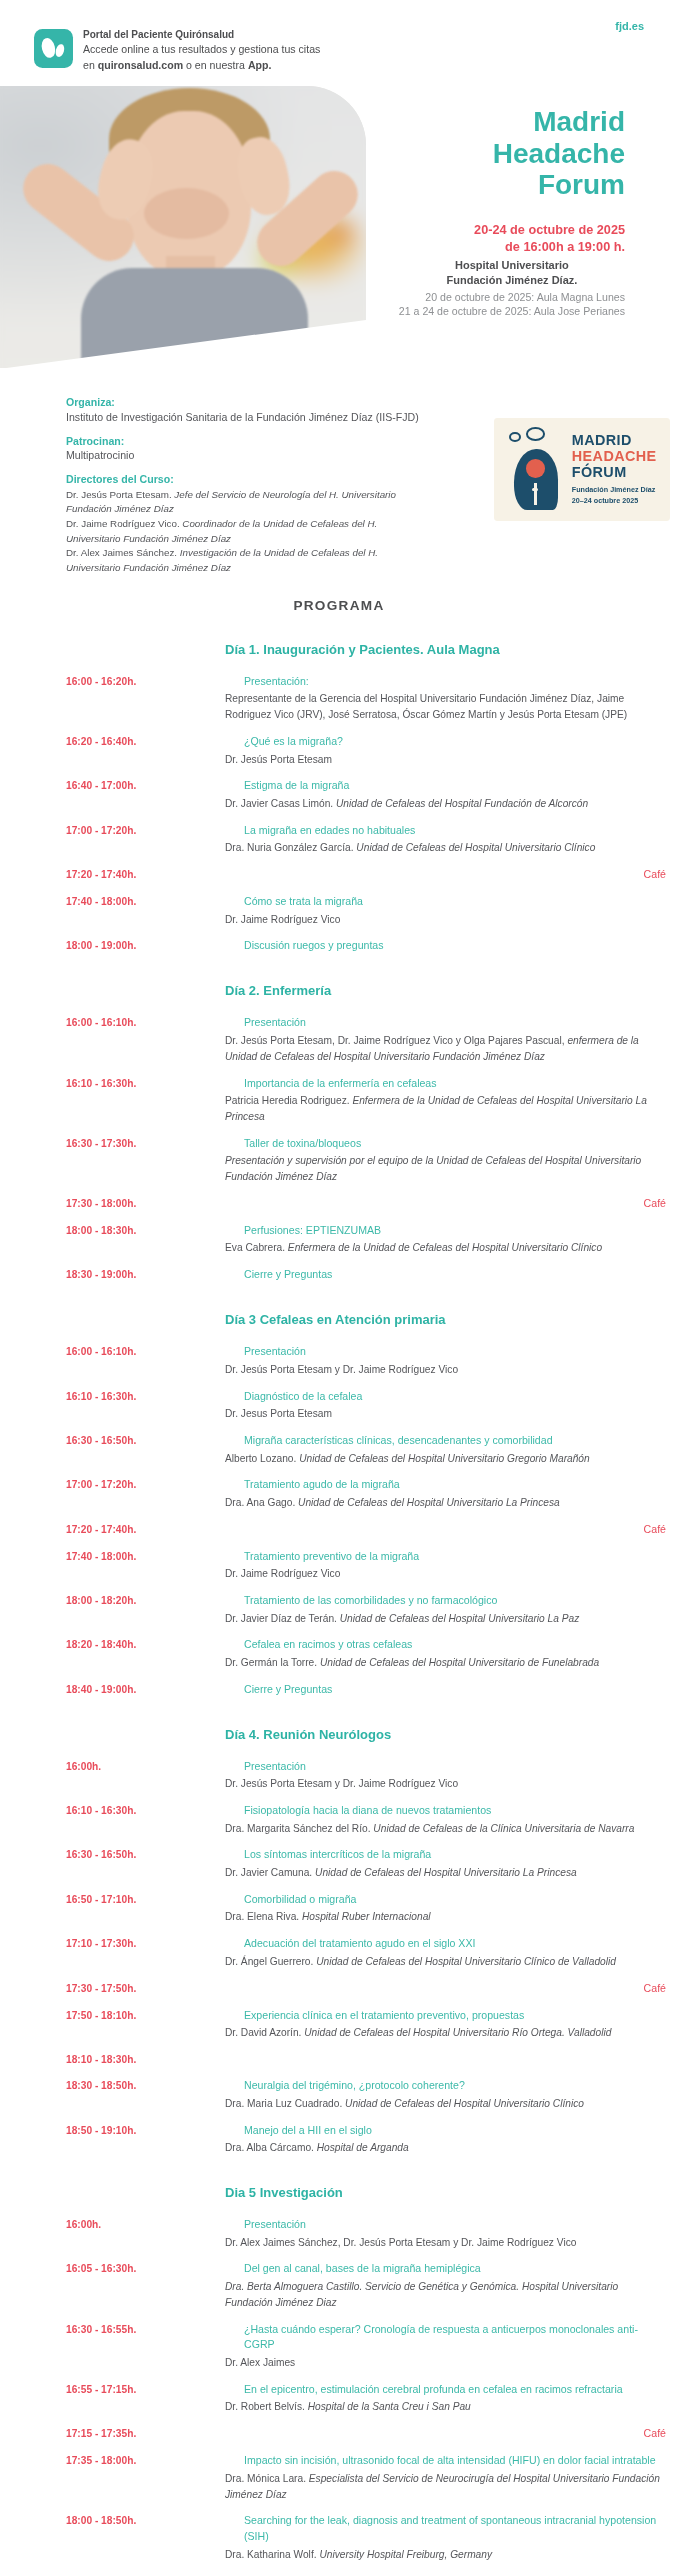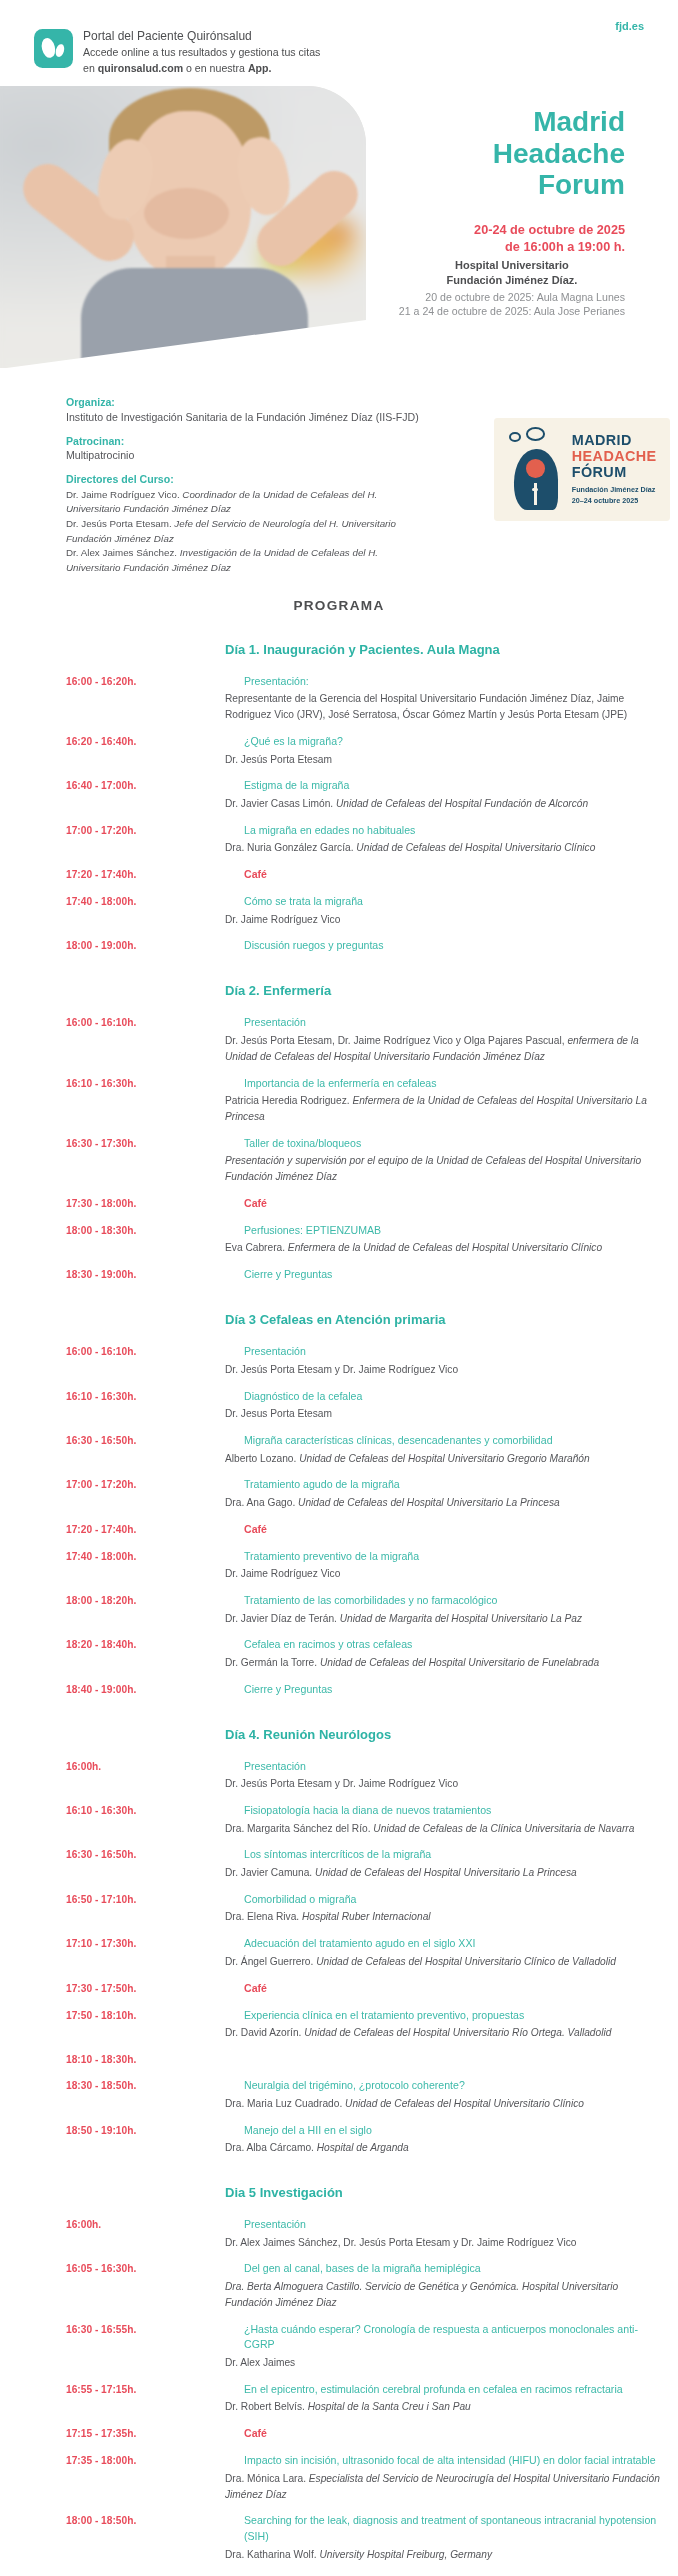--- a/index.html
+++ b/index.html
@@ -20,21 +20,21 @@
   }
   .qlogo .petal-big{
     position:absolute; left:7.6px; top:8.5px; width:12.7px; height:20.4px;
     background:#fff; border-radius:50% 50% 50% 50%; transform:rotate(-14deg);
   }
   .qlogo .petal-small{
     position:absolute; left:22px; top:15.3px; width:7.6px; height:12.7px;
     background:#fff; border-radius:50%; transform:rotate(16deg);
   }
   .portal-text { margin-left:49px; }
-  .portal-title { font-size:12px; font-weight:normal; color:#4d4e50; }
+  .portal-title { font-size:10px; font-weight:bold; color:#4d4e50; }
   .portal-sub { font-size:10.6px; color:#4d4e50; margin-top:1.7px; line-height:1.35; }
   .portal-sub b { font-weight:bold; }
   .site-link { position:absolute; right:34px; top:20px; color:#35b5a9; font-weight:bold; font-size:11px; }
 
   
   .hero { position:relative; height:293px; }
   .photo {
     position:absolute; left:0; top:5.1px; width:366px; height:282px;
     border-radius:0 59px 0 0; overflow:hidden; background:#e7e6e3;
   }
@@ -95,21 +95,21 @@
 
   
   .programa-title { text-align:center; font-size:13.6px; font-weight:bold; letter-spacing:1.3px; color:#4d4e50; margin-top:22px; }
   .program { padding-bottom:6.8px; }
   .day { margin-top:29px; }
   .day-title { margin-left:225px; color:#2eb3a5; font-weight:bold; font-size:13px; margin-bottom:17px; }
   .prow { display:flex; margin-bottom:11px; }
   .ptime { margin-left:66px; width:159px; color:#e84b5a; font-weight:bold; font-size:10.2px; line-height:1.5; flex-shrink:0; }
   .pcontent { width:441px; }
   .ptitle { color:#3cb9a9; font-size:10.6px; line-height:1.5;padding-left:19px; }
-  .ptitle.break { color:#e84b5a; font-weight:bold; }
+  .ptitle.break { color:#e84b5a; font-weight:normal;text-align:right; }
   .pspeaker { color:#55565a; font-size:10.2px; line-height:1.55; margin-top:1.7px; }
 </style>
 </head>
 <body>
 
 <header class="top-header">
   <div class="qlogo">
     <span class="petal-big"></span>
     <span class="petal-small"></span>
   </div>
@@ -158,22 +158,22 @@
   </div>
 </section>
 
 <section class="info">
   <div class="ilabel">Organiza:</div>
   <div class="itext">Instituto de Investigación Sanitaria de la Fundación Jiménez Díaz (IIS-FJD)</div>
   <div class="ilabel">Patrocinan:</div>
   <div class="itext">Multipatrocinio</div>
   <div class="ilabel">Directores del Curso:</div>
   <div class="directors" id="directors-list">
+      <div class="director-line">Dr. Jesús Porta Etesam. <span class="it">Jefe del Servicio de Neurología del H. Universitario Fundación Jiménez Díaz</span></div>
       <div class="director-line">Dr. Jaime Rodríguez Vico. <span class="it">Coordinador de la Unidad de Cefaleas del H. Universitario Fundación Jiménez Díaz</span></div>
-      <div class="director-line">Dr. Jesús Porta Etesam. <span class="it">Jefe del Servicio de Neurología del H. Universitario Fundación Jiménez Díaz</span></div>
       <div class="director-line">Dr. Alex Jaimes Sánchez. <span class="it">Investigación de la Unidad de Cefaleas del H. Universitario Fundación Jiménez Díaz</span></div>
     </div>
 
   <div class="mhf-badge">
     <div class="mhf-art">
       <span class="mhf-bub1"></span>
       <span class="mhf-bub2"></span>
       <span class="mhf-headshape"></span>
       <span class="mhf-dot"></span>
       <span class="mhf-tower"></span>
@@ -325,21 +325,21 @@
         <div class="ptime">17:40 - 18:00h.</div>
         <div class="pcontent">
           <div class="ptitle">Tratamiento preventivo de la migraña</div>
           <div class="pspeaker">Dr. Jaime Rodríguez Vico </div>
         </div>
       </div>
       <div class="prow">
         <div class="ptime">18:00 - 18:20h.</div>
         <div class="pcontent">
           <div class="ptitle">Tratamiento de las comorbilidades y no farmacológico</div>
-          <div class="pspeaker">Dr. Javier Díaz de Terán. <span class="it">Unidad de Margarita del Hospital Universitario La Paz</span></div>
+          <div class="pspeaker">Dr. Javier Díaz de Terán. <span class="it">Unidad de Cefaleas del Hospital Universitario La Paz</span></div>
         </div>
       </div>
       <div class="prow">
         <div class="ptime">18:20 - 18:40h.</div>
         <div class="pcontent">
           <div class="ptitle">Cefalea en racimos y otras cefaleas</div>
           <div class="pspeaker">Dr. Germán la Torre. <span class="it">Unidad de Cefaleas del Hospital Universitario de Funelabrada</span></div>
         </div>
       </div>
       <div class="prow">

